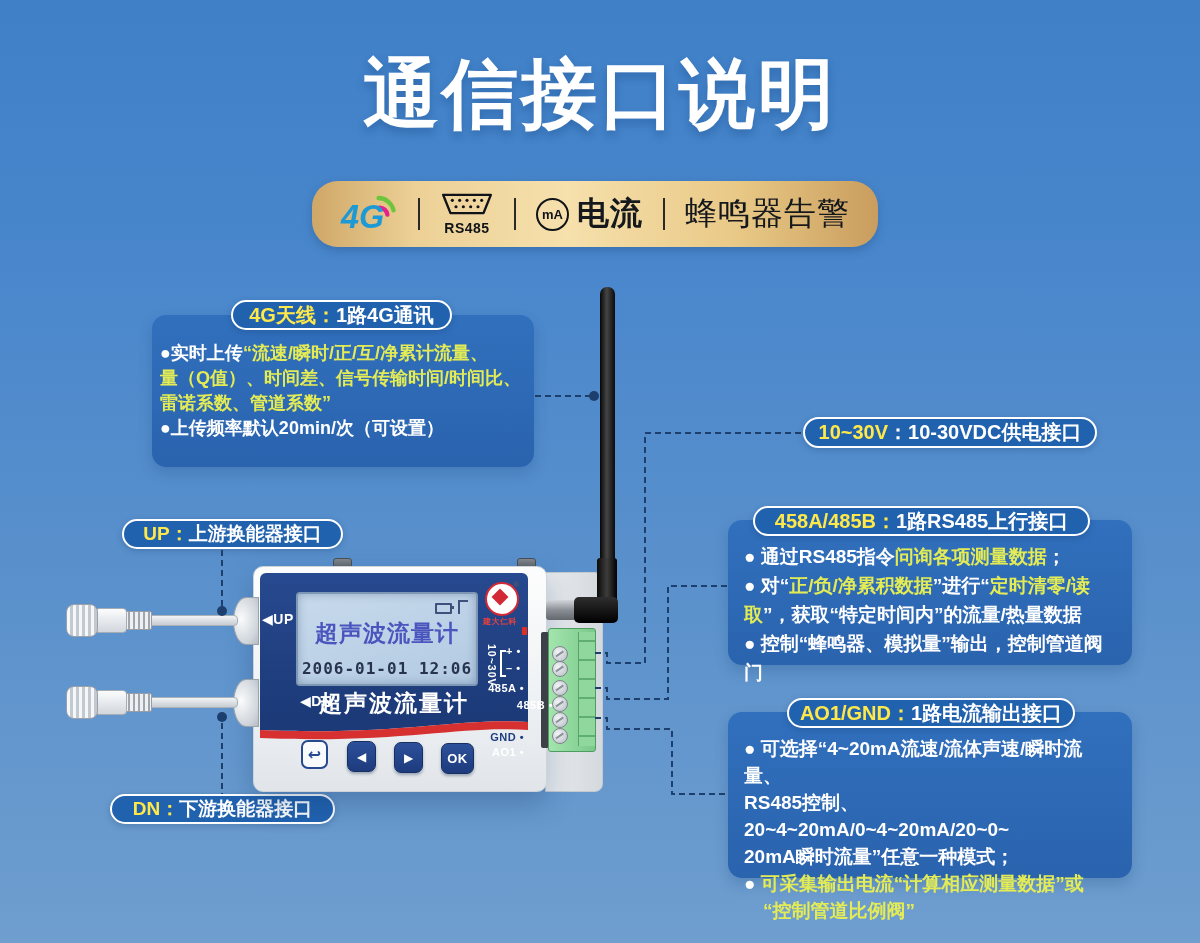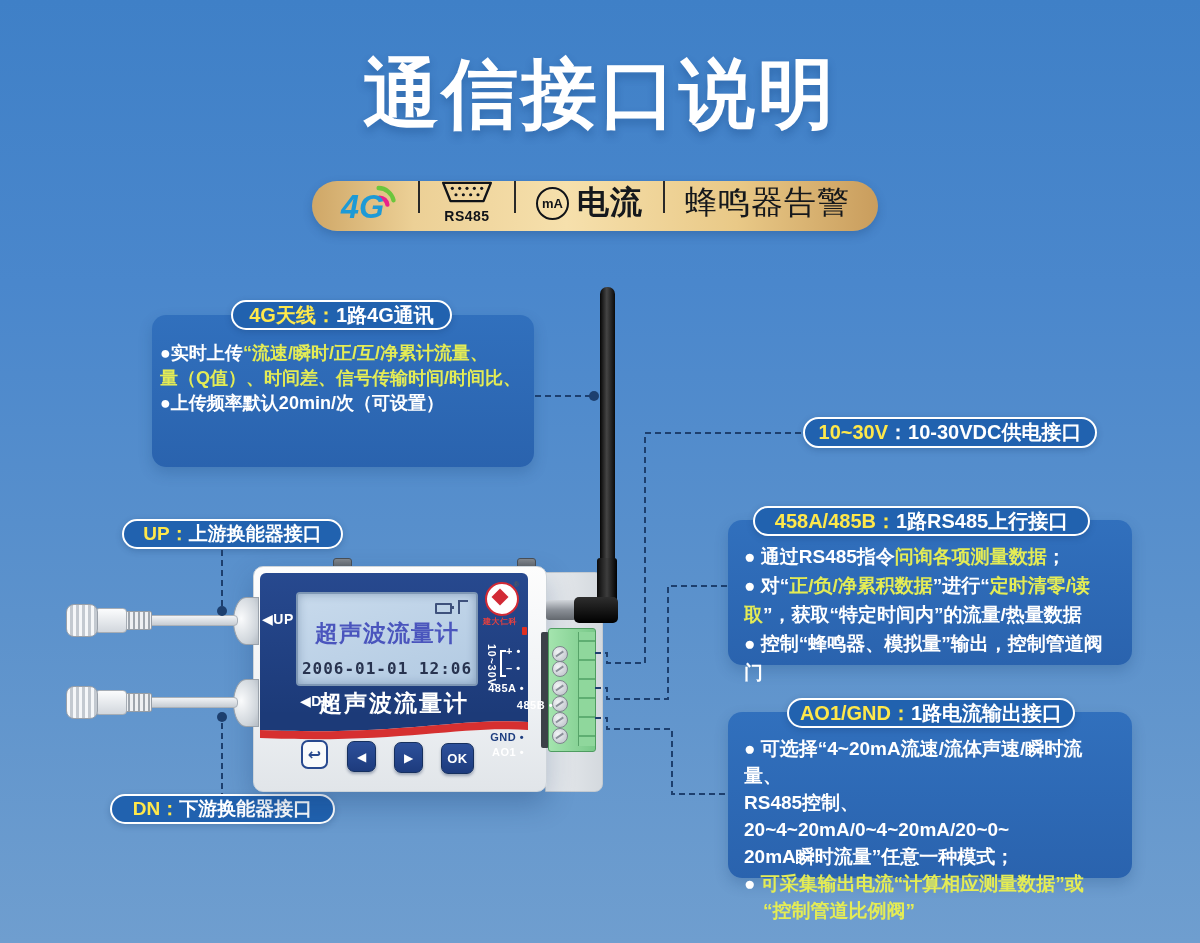--- a/index.html
+++ b/index.html
@@ -6,23 +6,23 @@
   body{font-family:"Liberation Sans","DejaVu Sans",sans-serif;}
   #canvas{position:relative;width:1200px;height:943px;overflow:hidden;
     background:linear-gradient(180deg,#3f80c7 0%,#4a87cc 30%,#5c92cc 65%,#6f9ecf 100%);}
   .abs{position:absolute;}
 
   
   .main-title{top:44px;left:0;width:100%;text-align:center;font-size:76px;font-weight:900;
     color:#ffffff;letter-spacing:3px;text-shadow:0 5px 9px rgba(15,60,120,.33);}
 
   
-  .banner{left:312px;top:181px;width:566px;height:50px;border-radius:26px;
+  .banner{left:312px;top:181px;width:566px;height:66px;border-radius:26px;
     background:linear-gradient(90deg,#cfa767 0%,#ecd096 18%,#f6e0ac 45%,#e9c987 75%,#c99d5d 100%);
-    box-shadow:0 4px 10px rgba(20,60,110,.28);display:flex;align-items:flex-start;
+    box-shadow:0 4px 10px rgba(20,60,110,.28);display:flex;align-items:center;
     justify-content:space-between;padding:0 28px;box-sizing:border-box;}
   .banner .divider{width:2px;height:32px;background:#14161c;opacity:.9;}
   .banner-item{display:flex;align-items:center;color:#15181c;font-weight:bold;}
   .banner-label{font-size:32px;color:#15181c;letter-spacing:1px;}
   .rs485-group{display:flex;flex-direction:column;align-items:center;}
   .rs485-label{font-size:14px;font-weight:bold;color:#101318;margin-top:1px;letter-spacing:.5px;}
   .ma-circle{width:29px;height:29px;border:2.5px solid #101318;border-radius:50%;display:flex;
     align-items:center;justify-content:center;font-size:13px;font-weight:bold;color:#101318;}
   .ma-group .banner-label{margin-left:8px;}
 
@@ -169,20 +169,21 @@
       <span class="ma-circle">mA</span>
       <span class="banner-label">电流</span>
     </span>
     <span class="divider"></span>
     <span class="banner-label">蜂鸣器告警</span>
   </div>
 
   <div class="abs cbox cbox-4g">
       <div class="rline"><span>●实时上传</span><span class="hl">“流速/瞬时/正/互/净累计流量、</span></div>
       <div class="rline"><span class="hl">量（Q值）、时间差、信号传输时间/时间比、</span></div>
+      <div class="rline"><span class="hl">雷诺系数、管道系数”</span></div>
       <div class="rline"><span>●上传频率默认20min/次（可设置）</span></div>
     </div>
   <div class="abs pill pill-4g">
     <span class="y">4G天线：</span>
     <span>1路4G通讯</span>
   </div>
 
   <div class="abs pill pill-power">
     <span class="y">10~30V</span>
     <span>：10-30VDC供电接口</span>

